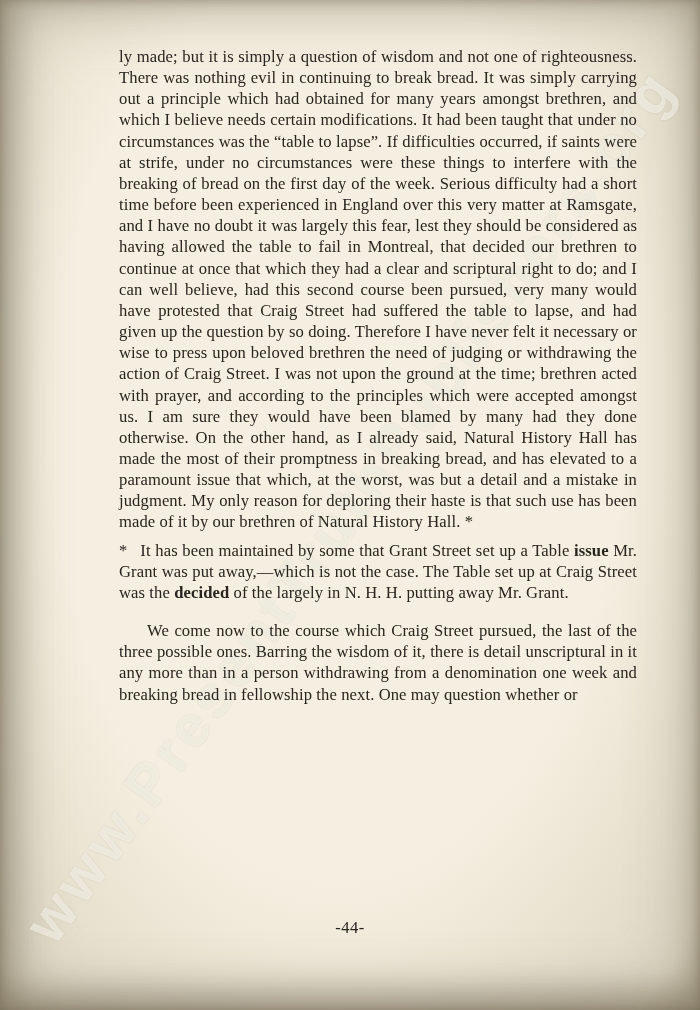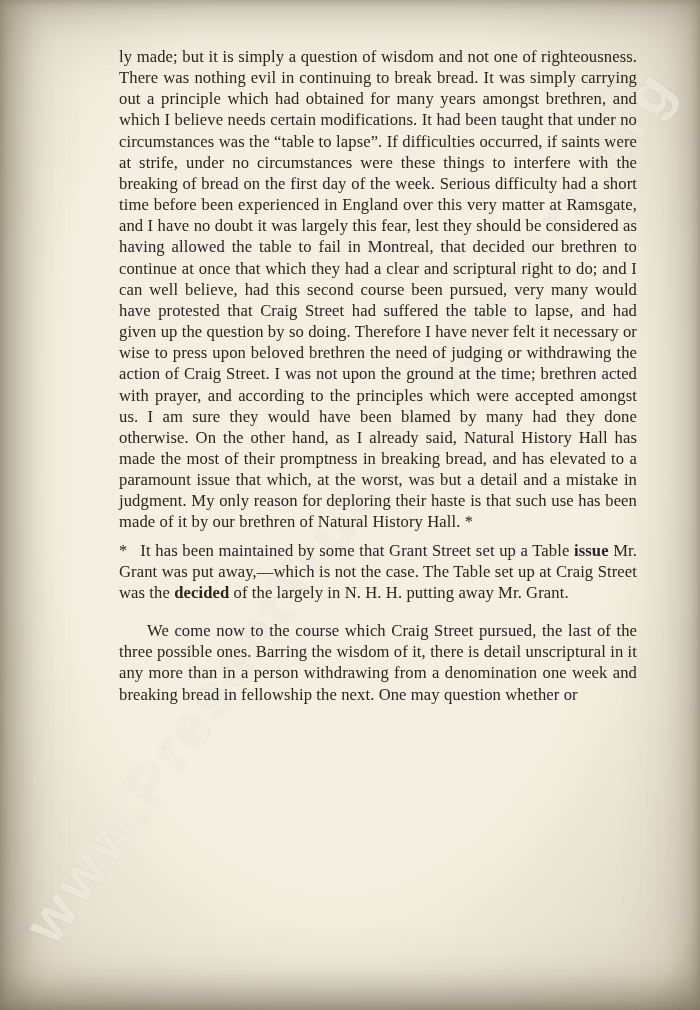--- a/index.html
+++ b/index.html
@@ -85,14 +85,15 @@
   <div class="text-block">
 
     <p class="para">ly made; but it is simply a question of wisdom and not one of righteousness. There was nothing evil in continuing to break bread. It was simply carrying out a principle which had obtained for many years amongst brethren, and which I believe needs certain modifications. It had been taught that under no circumstances was the “table to lapse”. If difficulties occurred, if saints were at strife, under no circumstances were these things to interfere with the breaking of bread on the first day of the week. Serious difficulty had a short time before been experienced in England over this very matter at Ramsgate, and I have no doubt it was largely this fear, lest they should be considered as having allowed the table to fail in Montreal, that decided our brethren to continue at once that which they had a clear and scriptural right to do; and I can well believe, had this second course been pursued, very many would have protested that Craig Street had suffered the table to lapse, and had given up the question by so doing. Therefore I have never felt it necessary or wise to press upon beloved brethren the need of judging or withdrawing the action of Craig Street. I was not upon the ground at the time; brethren acted with prayer, and according to the principles which were accepted amongst us. I am sure they would have been blamed by many had they done otherwise. On the other hand, as I already said, Natural History Hall has made the most of their promptness in breaking bread, and has elevated to a paramount issue that which, at the worst, was but a detail and a mistake in judgment. My only reason for deploring their haste is that such use has been made of it by our brethren of Natural History Hall. *</p>
 
     <p class="para footnote"><span>*  It has been maintained by some that Grant Street set up a Table </span><span class="b">issue</span><span> Mr. Grant was put away,—which is not the case. The Table set up at Craig Street was the </span><span class="b">decided</span><span> of the largely in N. H. H. putting away Mr. Grant.</span></p>
 
     <p class="para last">We come now to the course which Craig Street pursued, the last of the three possible ones. Barring the wisdom of it, there is detail unscriptural in it any more than in a person withdrawing from a denomination one week and breaking bread in fellowship the next. One may question whether or</p>
 
   </div>
 
+  <div class="page-number">-44-</div>
 
 </div>
 
 </body></html>

